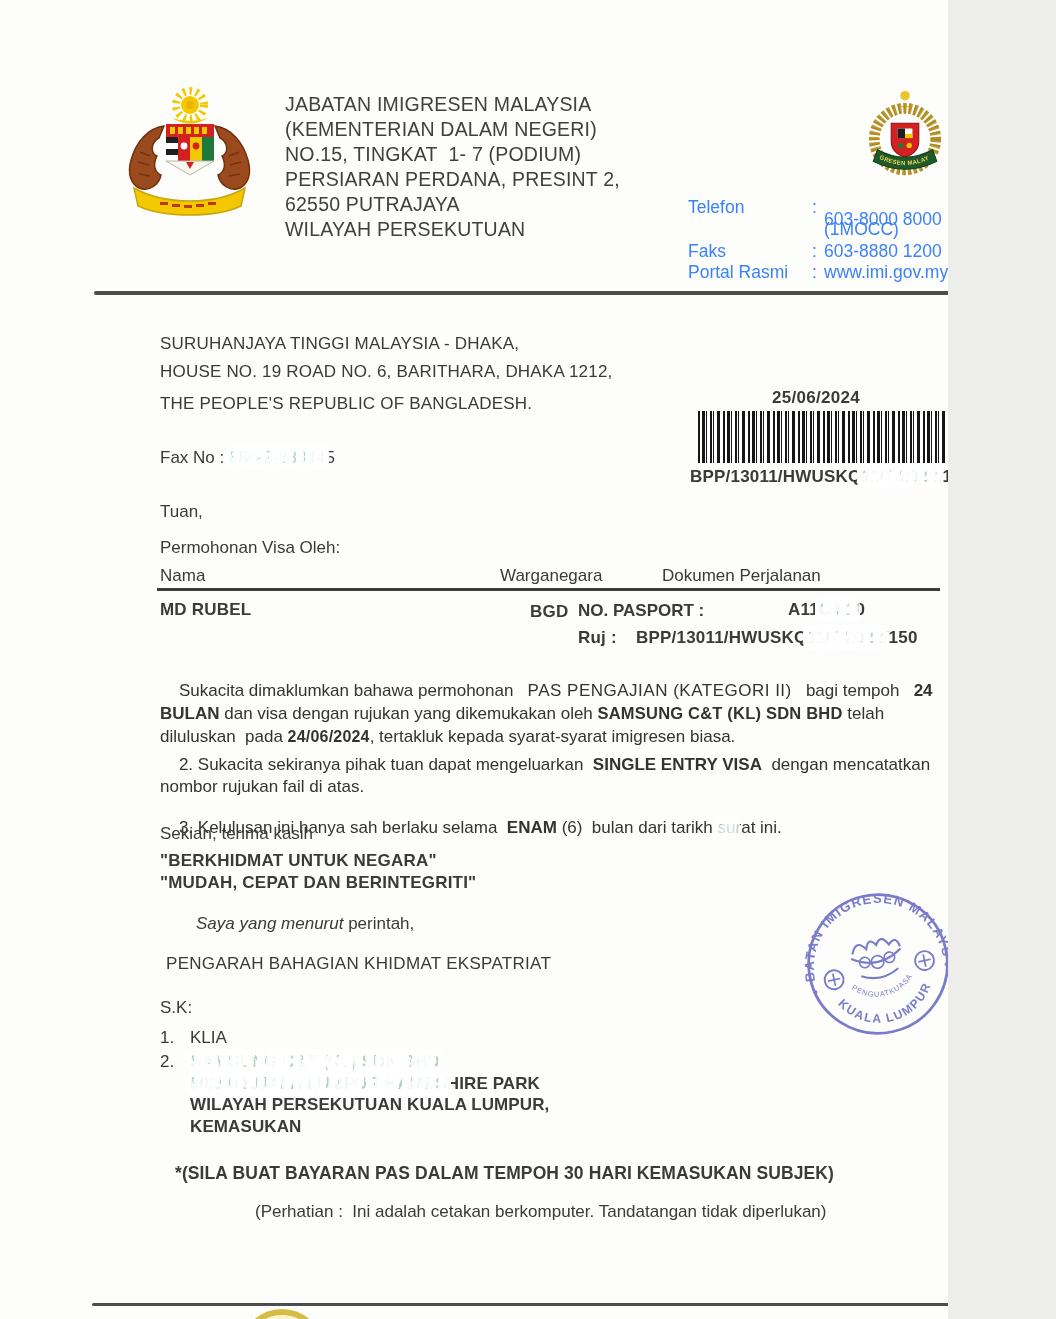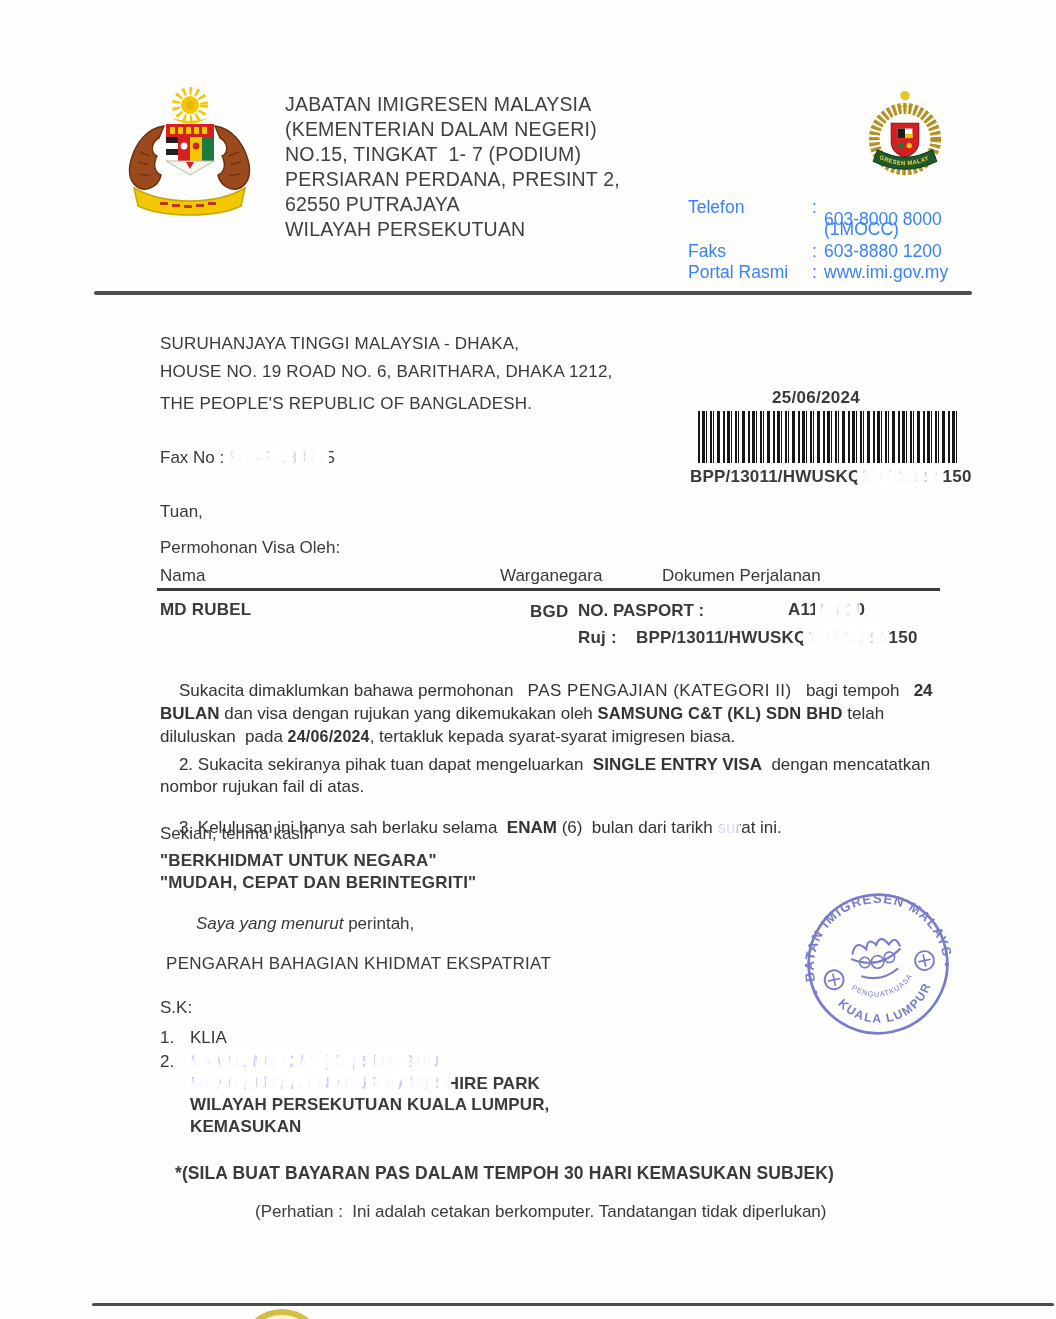--- a/index.html
+++ b/index.html
@@ -1,33 +1,33 @@
 <!DOCTYPE html>
 <html><head>
 <meta charset="utf-8">
 <style>
   * { margin:0; padding:0; box-sizing:border-box; }
   html,body { width:1056px; height:1319px; }
   body { background:#ededeb; }
   .page {
-    position:relative; width:1056px; height:1319px;
+    position:relative; width:948px; height:1319px;
     background:#fdfdfb; overflow:hidden;
     font-family:"Liberation Sans", sans-serif; color:#3a3a3a;
   }
   .abs { position:absolute; }
   .t17 { font-size:17px; }
   .bold { font-weight:700; }
   .semib { font-weight:600; }
   .ital { font-style:italic; }
   .ref { font-weight:700; letter-spacing:0.2px; }
   .hdr-line { font-size:19.5px; line-height:25px; letter-spacing:0.2px; color:#404040; white-space:pre; }
   .para { font-size:17px; line-height:22.5px; width:778px; white-space:pre-wrap; color:#333; }
   .rule { background:#4d4d4d; border-radius:2px; }
   
-  .masked { position:relative; color:#8b5cf6; }
+  .masked { position:relative; color:#15803d; }
   .masked::after {
     content:""; position:absolute; left:-4px; right:-4px; top:-3px; bottom:-3px;
     background:
       repeating-linear-gradient(97deg, rgba(255,255,255,0.95) 0 6px, rgba(255,255,255,0.55) 6px 9px),
       repeating-linear-gradient(84deg, rgba(255,255,255,0.85) 0 8px, rgba(255,255,255,0.25) 8px 12px);
     border-radius:7px;
   }
   .masked-light::after { opacity:0.8; }
   .barcode {
     background: repeating-linear-gradient(90deg,

